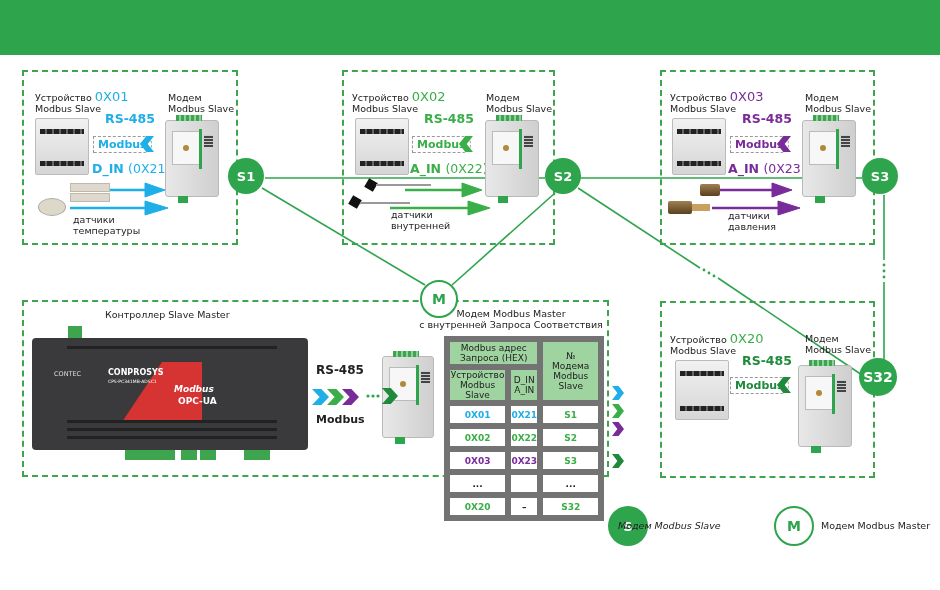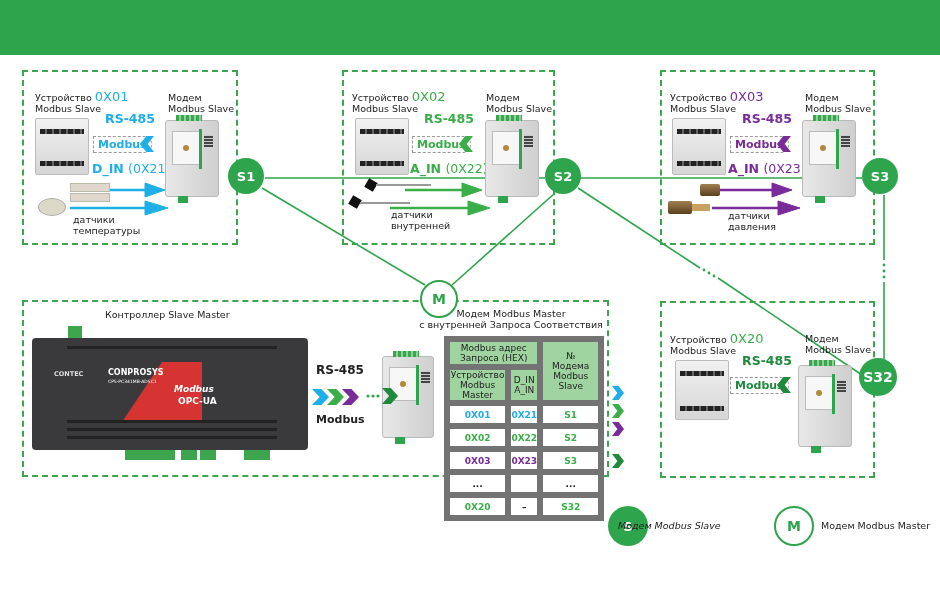--- a/index.html
+++ b/index.html
@@ -224,21 +224,21 @@
     </div>
     <div class="gstrip"></div>
     <div class="qr"></div>
     <div class="term-bot"></div>
 </div>
 
 <div class="box" style="left:22px;top:300px;width:587px;height:177px;"></div>
 <div class="lbl" style="left:105px;top:309px;">Контроллер Slave Master</div>
 <div class="controller" style="left:32px;top:338px;width:276px;height:112px;">
   <div class="red"></div>
-  <div class="txt" style="left:22px;top:32px;font-size:6.5px;font-weight:bold;color:#ddd;">CONTEC</div>
+  <div class="txt" style="left:22px;top:32px;font-size:6.5px;font-weight:normal;color:#ddd;">CONTEC</div>
   <div class="txt" style="left:76px;top:30px;font-size:8px;">CONPROSYS</div>
   <div class="txt" style="left:76px;top:41px;font-size:4.5px;font-weight:normal;">CPS-PC341MB-ADSC1</div>
   <div class="txt" style="left:142px;top:46px;font-size:9px;font-style:italic;">Modbus</div>
   <div class="txt" style="left:146px;top:58px;font-size:9px;">OPC-UA</div>
   <div class="vent" style="left:35px;top:8px;width:210px;"></div>
   <div class="vent" style="left:35px;top:82px;width:210px;"></div>
   <div class="vent" style="left:35px;top:90px;width:210px;"></div>
   <div class="vent" style="left:35px;top:98px;width:210px;"></div>
 </div>
 <div class="abs" style="left:68px;top:326px;width:14px;height:12px;background:#3ca54e;"></div>
@@ -268,21 +268,21 @@
   <span>с внутренней Запроса Соответствия</span>
 </div>
 
 <table class="tbl" style="left:444px;top:336px;width:160px;">
   <tbody>
       <tr class="hd">
     <td colspan="2" style="height:20px;padding:1px 6px;">Modbus адрес Запроса (HEX)</td>
     <td rowspan="2" style="width:50px;padding:1px 8px;">№ Модема Modbus Slave</td>
   </tr>
   <tr class="hd">
-    <td style="height:24px;width:68px;">Устройство Modbus Master</td>
+    <td style="height:24px;width:68px;">Устройство Modbus Slave</td>
     <td style="width:32px;">
       <span>D_IN</span><br><span>A_IN</span>
     </td>
   </tr>
   </tbody>
     <tbody id="tbl-rows">
       <tr>
         <td style="color: rgb(30, 174, 232); background: rgb(255, 255, 255);">0X01</td>
         <td style="color: rgb(30, 174, 232); background: rgb(255, 255, 255);">0X21</td>
         <td style="color: rgb(58, 174, 72); background: rgb(255, 255, 255);">S1</td>

